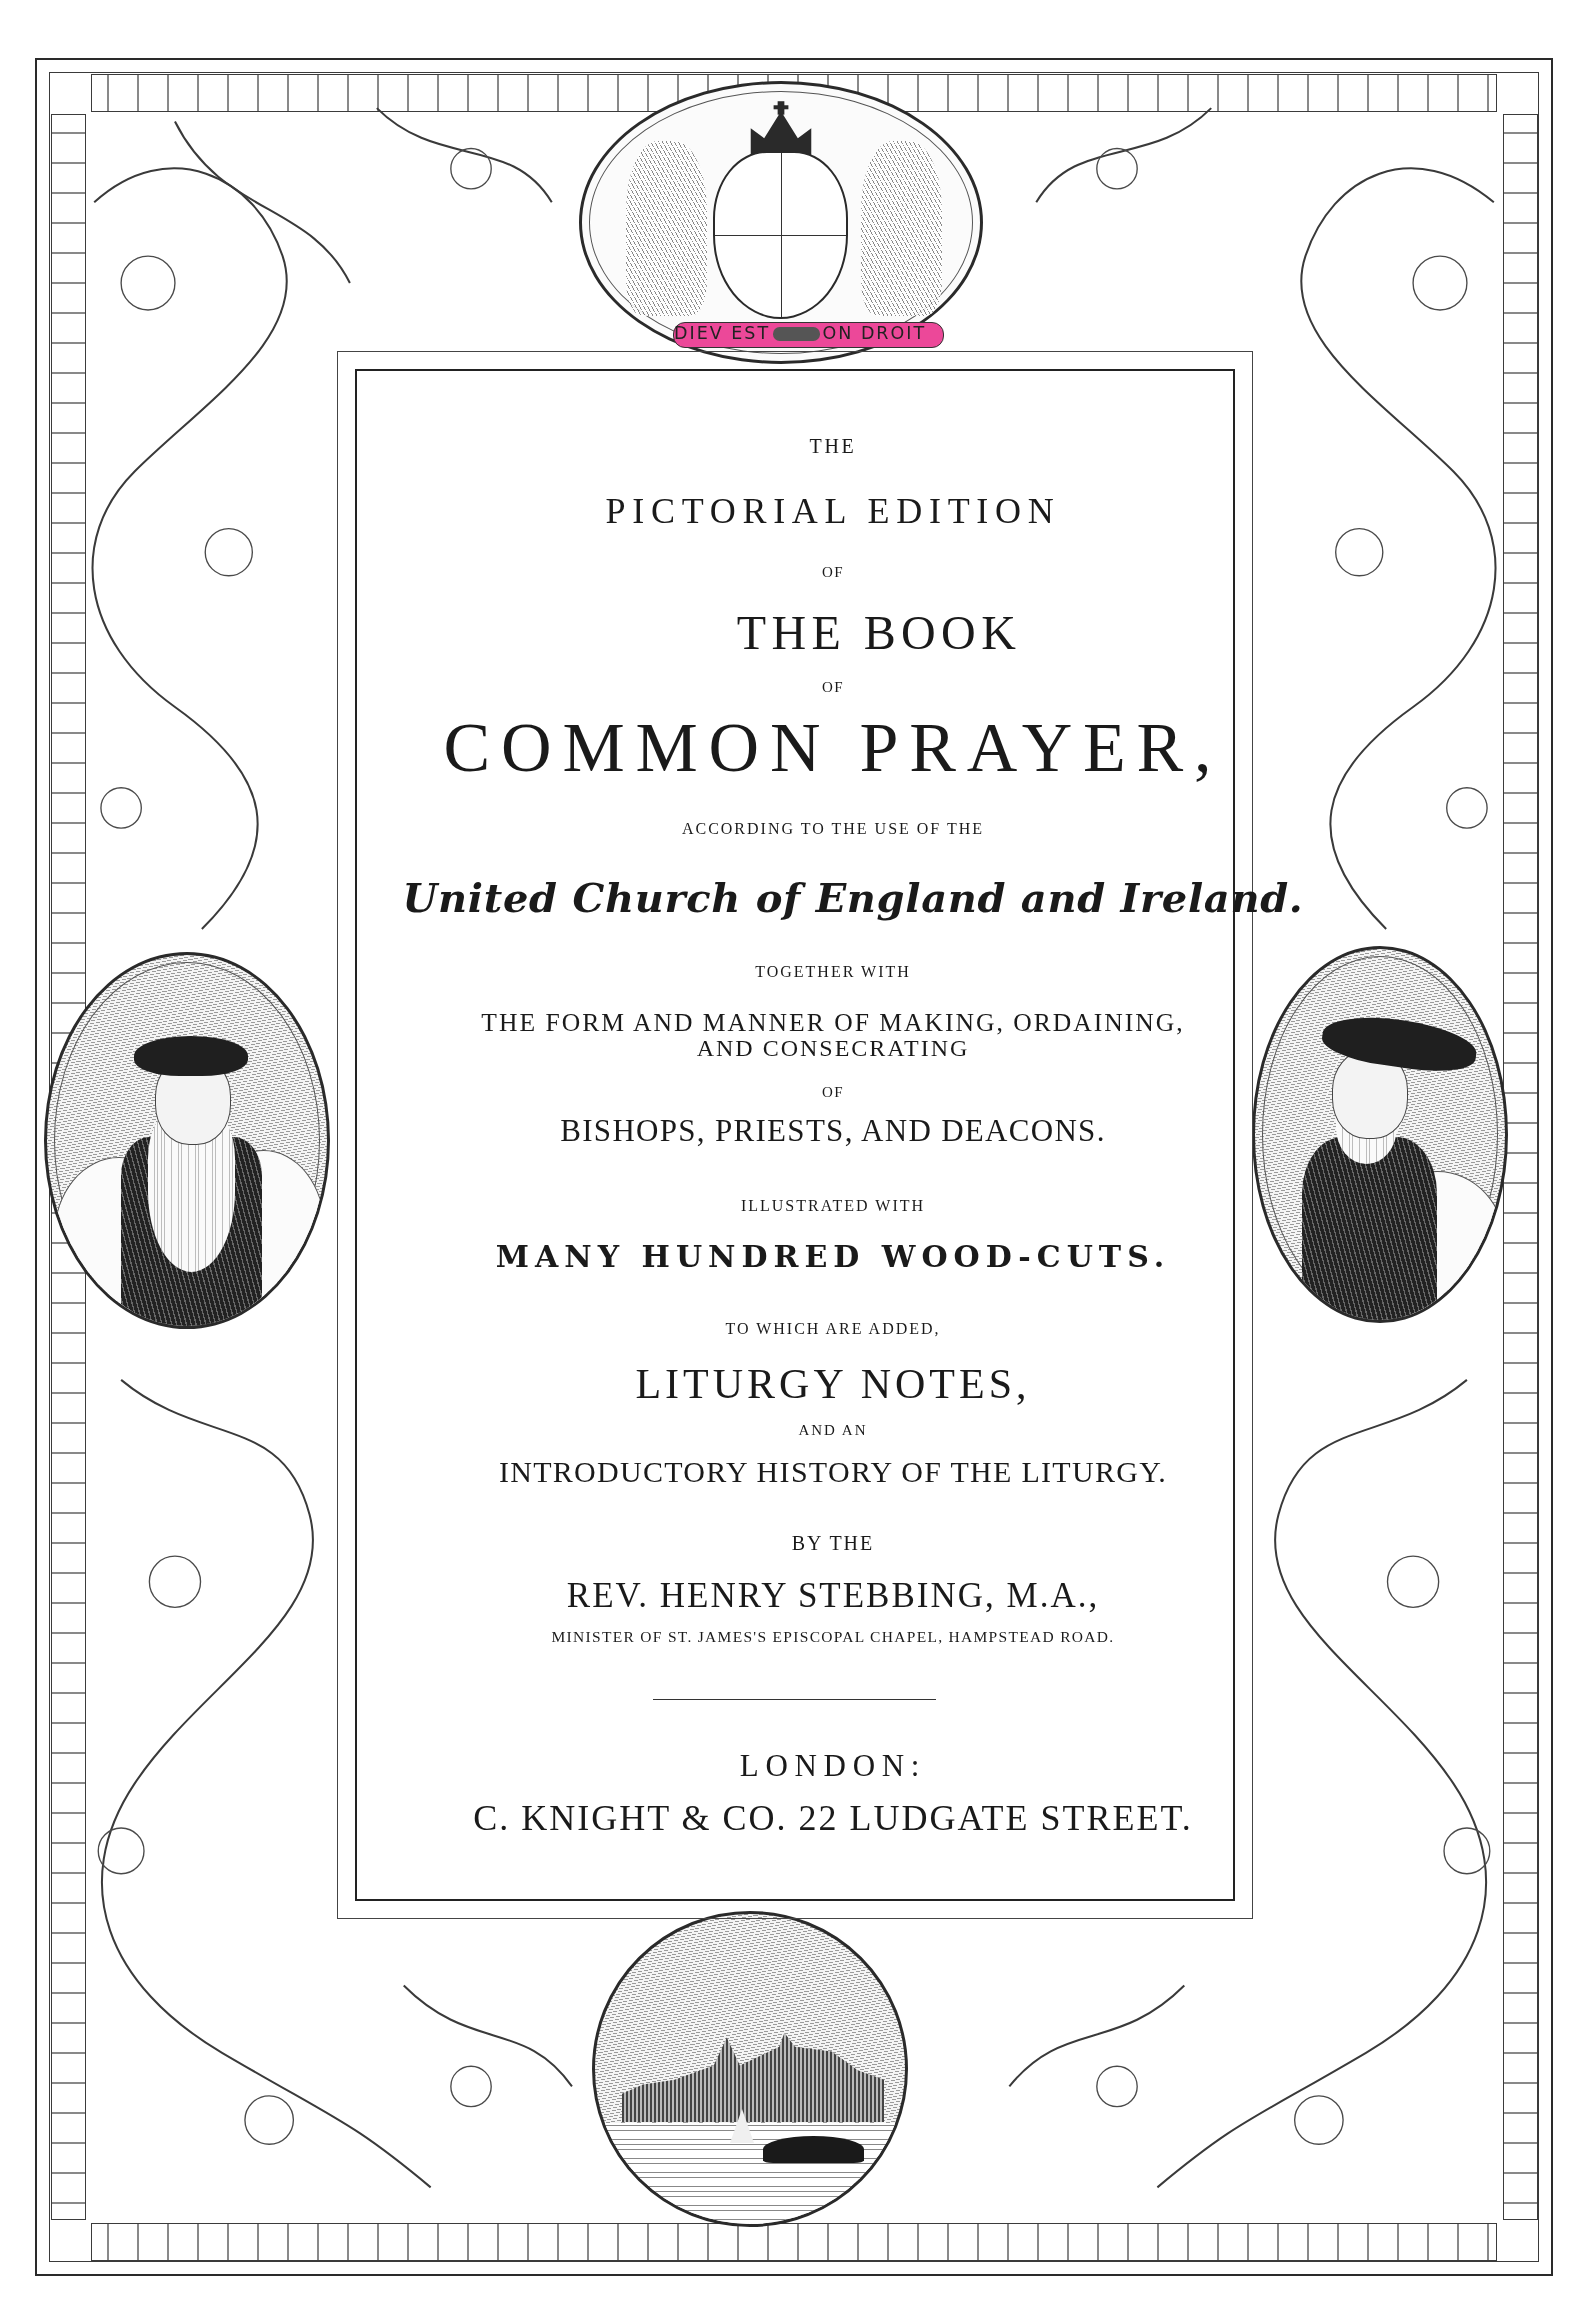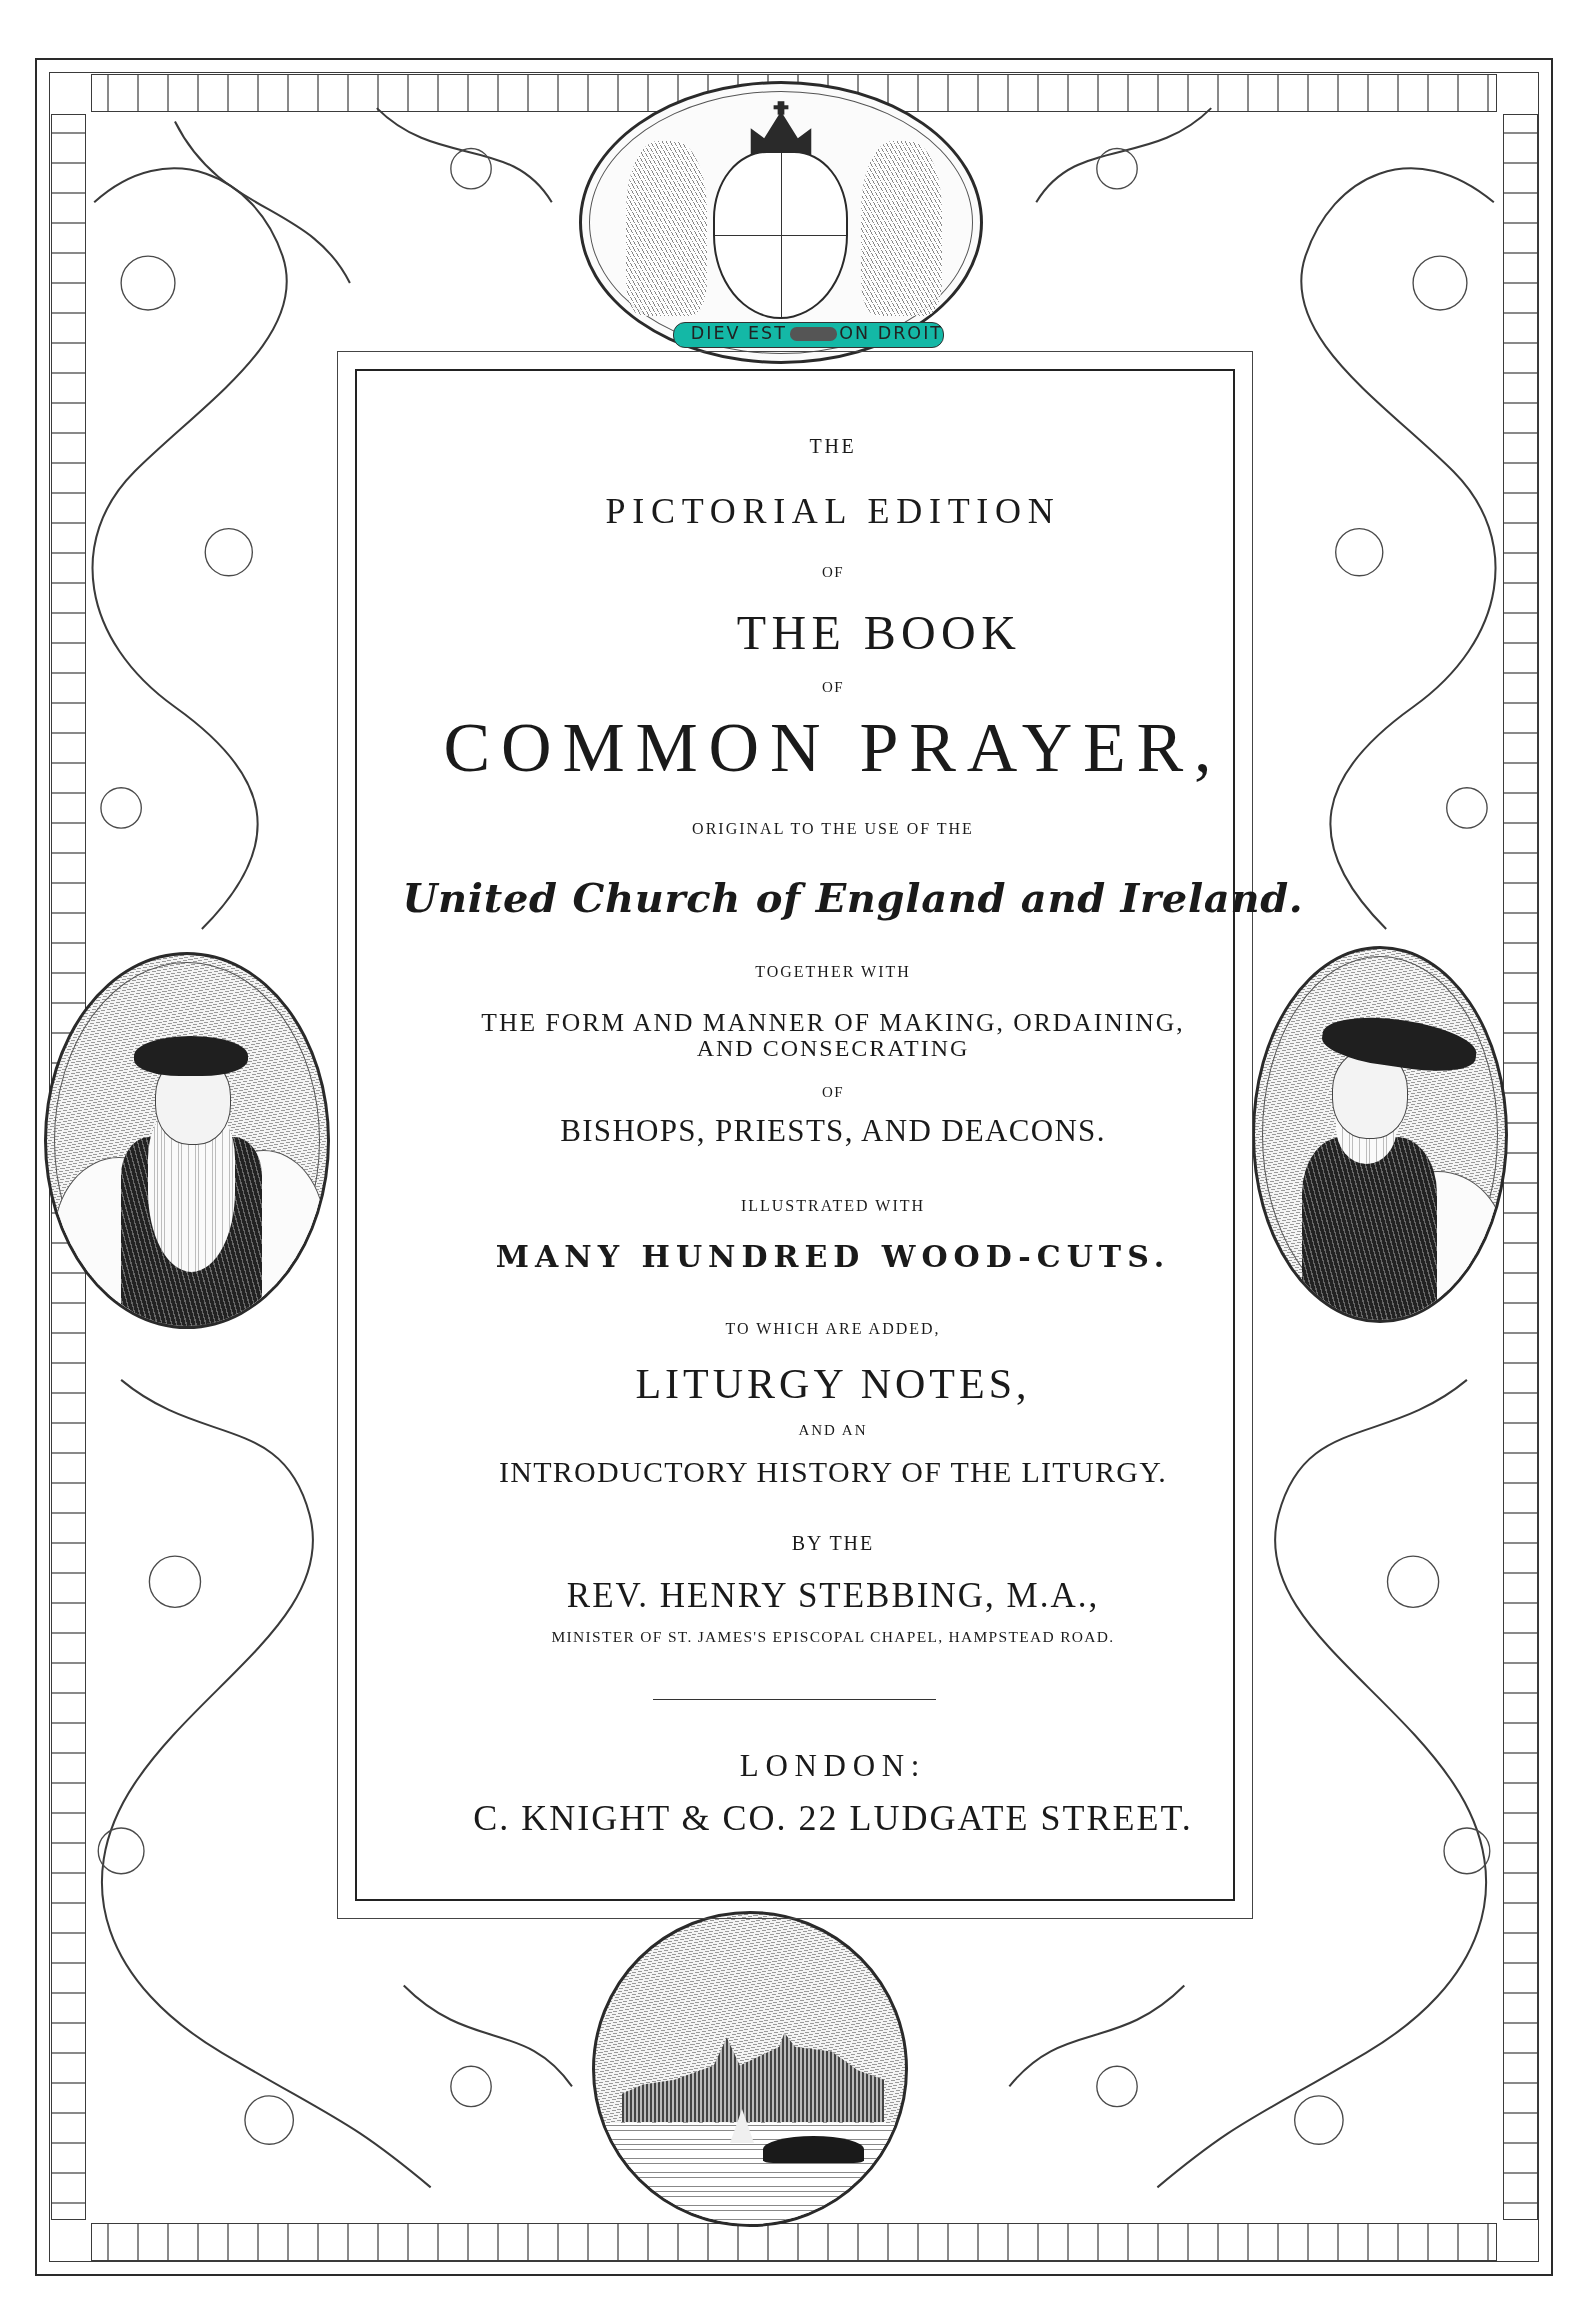--- a/index.html
+++ b/index.html
@@ -51,21 +51,21 @@
   .t-notes { top:1363px; font-size:42px; letter-spacing:4px; }
   .t-andan { top:1423px; font-size:15px; letter-spacing:2px; }
   .t-history { top:1457px; font-size:30px; letter-spacing:1.3px; }
   .t-bythe { top:1533px; font-size:20px; letter-spacing:2px; }
   .t-rev { top:1578px; font-size:35px; letter-spacing:2px; }
   .t-minister { top:1629px; font-size:15.5px; letter-spacing:1.3px; }
   .rule { position:absolute; left:653px; top:1699px; width:283px; height:1.3px; background:#333; }
   .t-london { top:1750px; font-size:31px; letter-spacing:6.7px; }
   .t-knight { top:1800px; font-size:36px; letter-spacing:2px; }
 
-  .motto { position:absolute; left:673px; top:322px; width:269px; height:24px; text-align:right; font-family:"DejaVu Sans",sans-serif; font-size:17.5px; letter-spacing:2px; color:#222; background:#14b8a6; border:1.3px solid #333; border-radius:12px; line-height:21.5px; }
+  .motto { position:absolute; left:673px; top:322px; width:269px; height:24px; text-align:left; font-family:"DejaVu Sans",sans-serif; font-size:17.5px; letter-spacing:2px; color:#222; background:#ec4899; border:1.3px solid #333; border-radius:12px; line-height:21.5px; }
   .motto .gap { display:inline-block; width:47px; height:13.5px; background:#555; border-radius:6.7px; vertical-align:middle; margin:0 2.7px; }
 
   .crown { position:absolute; left:744px; top:101px; width:74px; height:61px; }
   .shield { position:absolute; left:713px; top:151px; width:135px; height:168px; border:2.7px solid #2a2a2a; border-radius:40% 40% 50% 50%; background:#fff; box-sizing:border-box; }
   .shield::before { content:""; position:absolute; left:50%; top:0; bottom:0; border-left:1.3px solid #333; }
   .shield::after { content:""; position:absolute; top:50%; left:0; right:0; border-top:1.3px solid #333; }
   .supporter { position:absolute; width:81px; height:175px; background: repeating-linear-gradient(60deg, #fff 0 2.7px, #777 2.7px 3.4px); border-radius:40% 40% 20% 20%; opacity:.85; }
   .lion { left:626px; top:141px; }
   .unicorn { left:861px; top:141px; }
   .hat { position:absolute; background:#1f1f1f; border-radius:50% 50% 40% 40%; }
@@ -163,21 +163,21 @@
 </div>
 
 <div class="inner-panel"></div>
 
 <div class="title-line t-the">THE</div>
 <div class="title-line t-pictorial">PICTORIAL EDITION</div>
 <div class="title-line t-of1">OF</div>
 <div class="title-line t-book">THE BOOK</div>
 <div class="title-line t-of2">OF</div>
 <div class="title-line t-common">COMMON PRAYER,</div>
-<div class="title-line t-according">ORIGINAL TO THE USE OF THE</div>
+<div class="title-line t-according">ACCORDING TO THE USE OF THE</div>
 <div class="title-line t-united">United Church of England and Ireland.</div>
 <div class="title-line t-together">TOGETHER WITH</div>
 <div class="title-line t-form">THE FORM AND MANNER OF MAKING, ORDAINING,</div>
 <div class="title-line t-consecrating">AND CONSECRATING</div>
 <div class="title-line t-of3">OF</div>
 <div class="title-line t-bishops">BISHOPS, PRIESTS, AND DEACONS.</div>
 <div class="title-line t-illustrated">ILLUSTRATED WITH</div>
 <div class="title-line t-woodcuts">MANY HUNDRED WOOD-CUTS.</div>
 <div class="title-line t-added">TO WHICH ARE ADDED,</div>
 <div class="title-line t-notes">LITURGY NOTES,</div>

